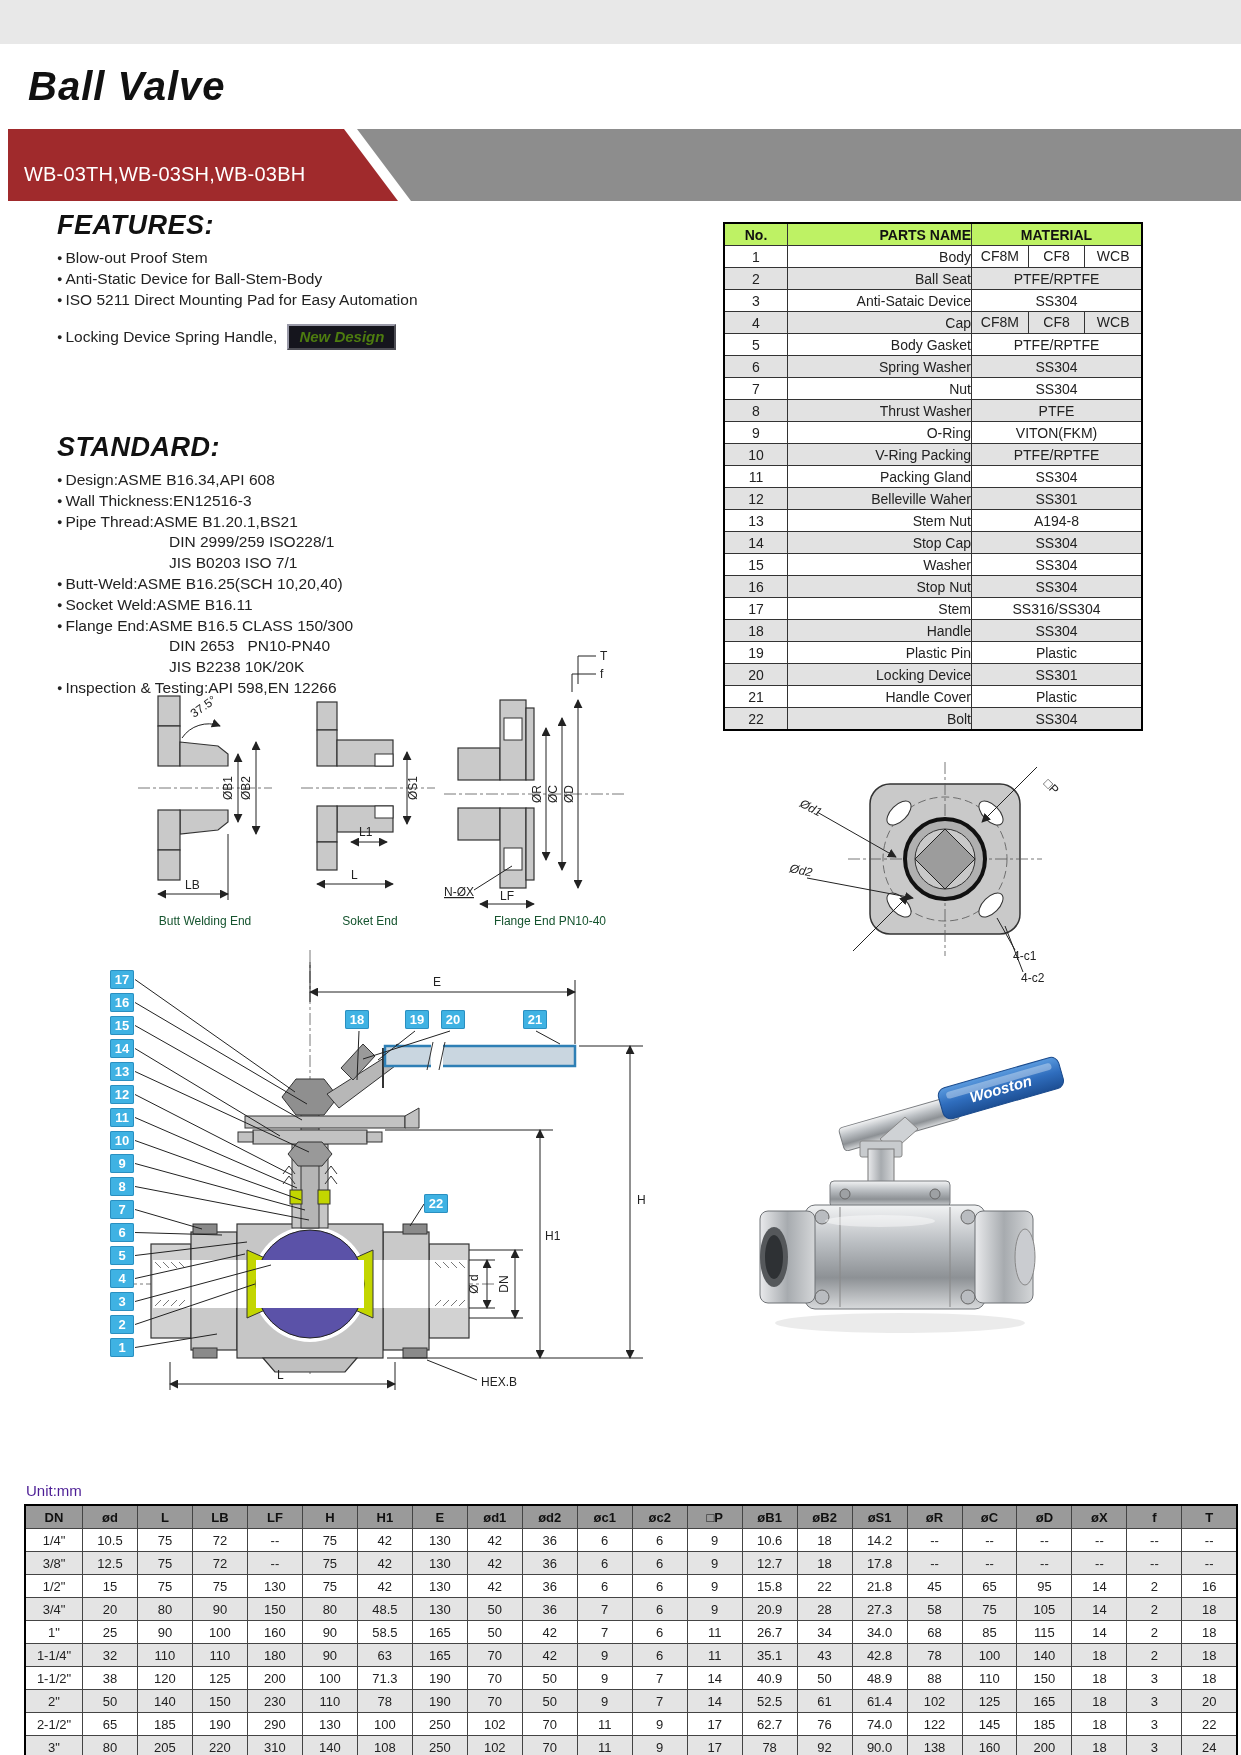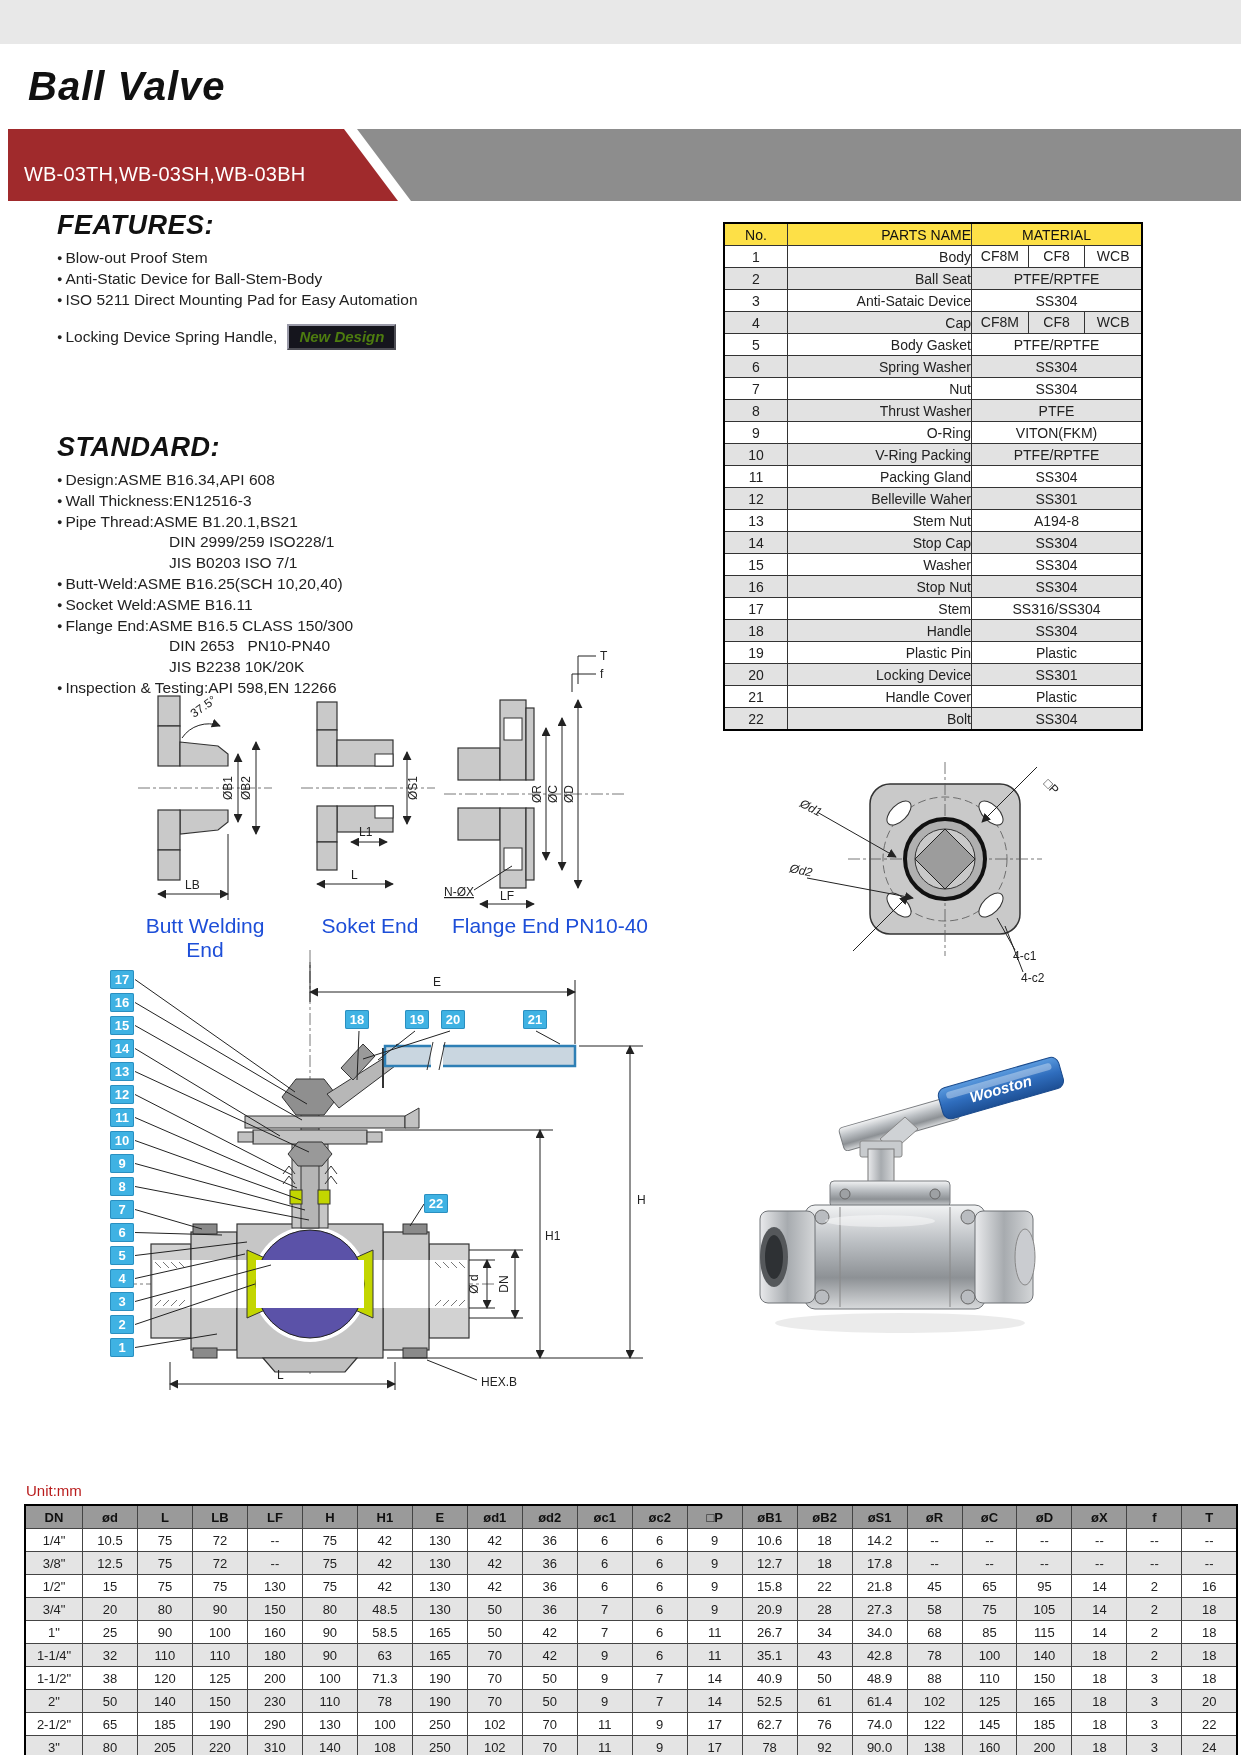--- a/index.html
+++ b/index.html
@@ -24,46 +24,46 @@
   .lead-list li.no-bullet::before{content:"";margin:0;}
   .lead-list li.indent{padding-left:112px;}
   #locking-row{margin-top:14px;font-size:15.5px;color:#222;}
   #locking-row::before{content:"●";font-size:9px;vertical-align:2px;margin-right:3px;}
   #new-design-badge{display:inline-block;margin-left:10px;background:#15151d;color:#4d7c0f;
      font-style:italic;font-weight:bold;font-size:15px;padding:2px 10px 3px;border:2px outset #9a9aa8;}
   
   #parts-table{position:absolute;left:723px;top:178px;width:414px;border-collapse:collapse;table-layout:fixed;
      font-size:14px;border:2px solid #000;}
   #parts-table th,#parts-table td{border:1px solid #333;text-align:center;padding:0;height:21px;color:#222;overflow:hidden;}
-  #parts-table th{background:#fde047;color:#111;font-weight:normal;height:21px;}
+  #parts-table th{background:#bef264;color:#111;font-weight:bold;height:21px;}
   #parts-table tr.alt td{background:#e2e2e2;}
   #parts-table .c-no{width:62px;}
   #parts-table .c-name{width:183px;text-align:right;}
   #parts-table .c-mat{width:169px;}
   .mat-split{display:flex;width:100%;height:100%;align-items:center;}
   .mat-split span{flex:1;display:block;border-left:1px solid #333;line-height:21px;text-align:center;}
   .mat-split span:first-child{border-left:none;}
   
-  .caption{position:absolute;top:870px;font-size:21px;color:#1d4ed8;text-align:center;}
+  .caption{position:absolute;top:870px;font-size:12px;color:#14532d;text-align:center;}
   #cap-butt{left:130px;width:150px;}
   #cap-socket{left:300px;width:140px;}
   #cap-flange{left:450px;width:200px;}
   
   svg{position:absolute;overflow:visible;}
   .dim{stroke:#222;stroke-width:1;fill:none;}
   .cl{stroke:#555;stroke-width:.8;fill:none;stroke-dasharray:12 3 3 3;}
   .ld{stroke:#222;stroke-width:1;fill:none;}
   text.tl{font-family:"Liberation Sans",sans-serif;font-size:12px;fill:#222;}
   
   .callout{position:absolute;width:24px;height:19px;background:#3fb2e3;color:#fff;font-size:13px;font-weight:bold;
      text-align:center;line-height:19px;border-radius:2px;box-shadow:0 0 0 1px #2a8fc0 inset;}
   #callouts-left{position:absolute;left:110px;top:926px;width:24px;height:400px;}
   #callouts-left .callout{left:0;}
   
-  #unit-label{position:absolute;left:26px;top:1438px;font-size:15px;color:#b91c1c;}
+  #unit-label{position:absolute;left:26px;top:1438px;font-size:15px;color:#4c1d95;}
   #dim-table{position:absolute;left:24px;top:1460px;width:1214px;border-collapse:collapse;table-layout:fixed;
      font-size:13px;border:2px solid #000;}
   #dim-table th,#dim-table td{border:1px solid #444;text-align:center;padding:0;height:22px;color:#222;overflow:hidden;}
   #dim-table th{background:#9a9a9a;color:#111;font-weight:bold;}
   #dim-table tr.alt td{background:#e4e4e4;}
   #dim-table th:first-child{width:56px;}
 </style>
 </head>
 <body>
 

